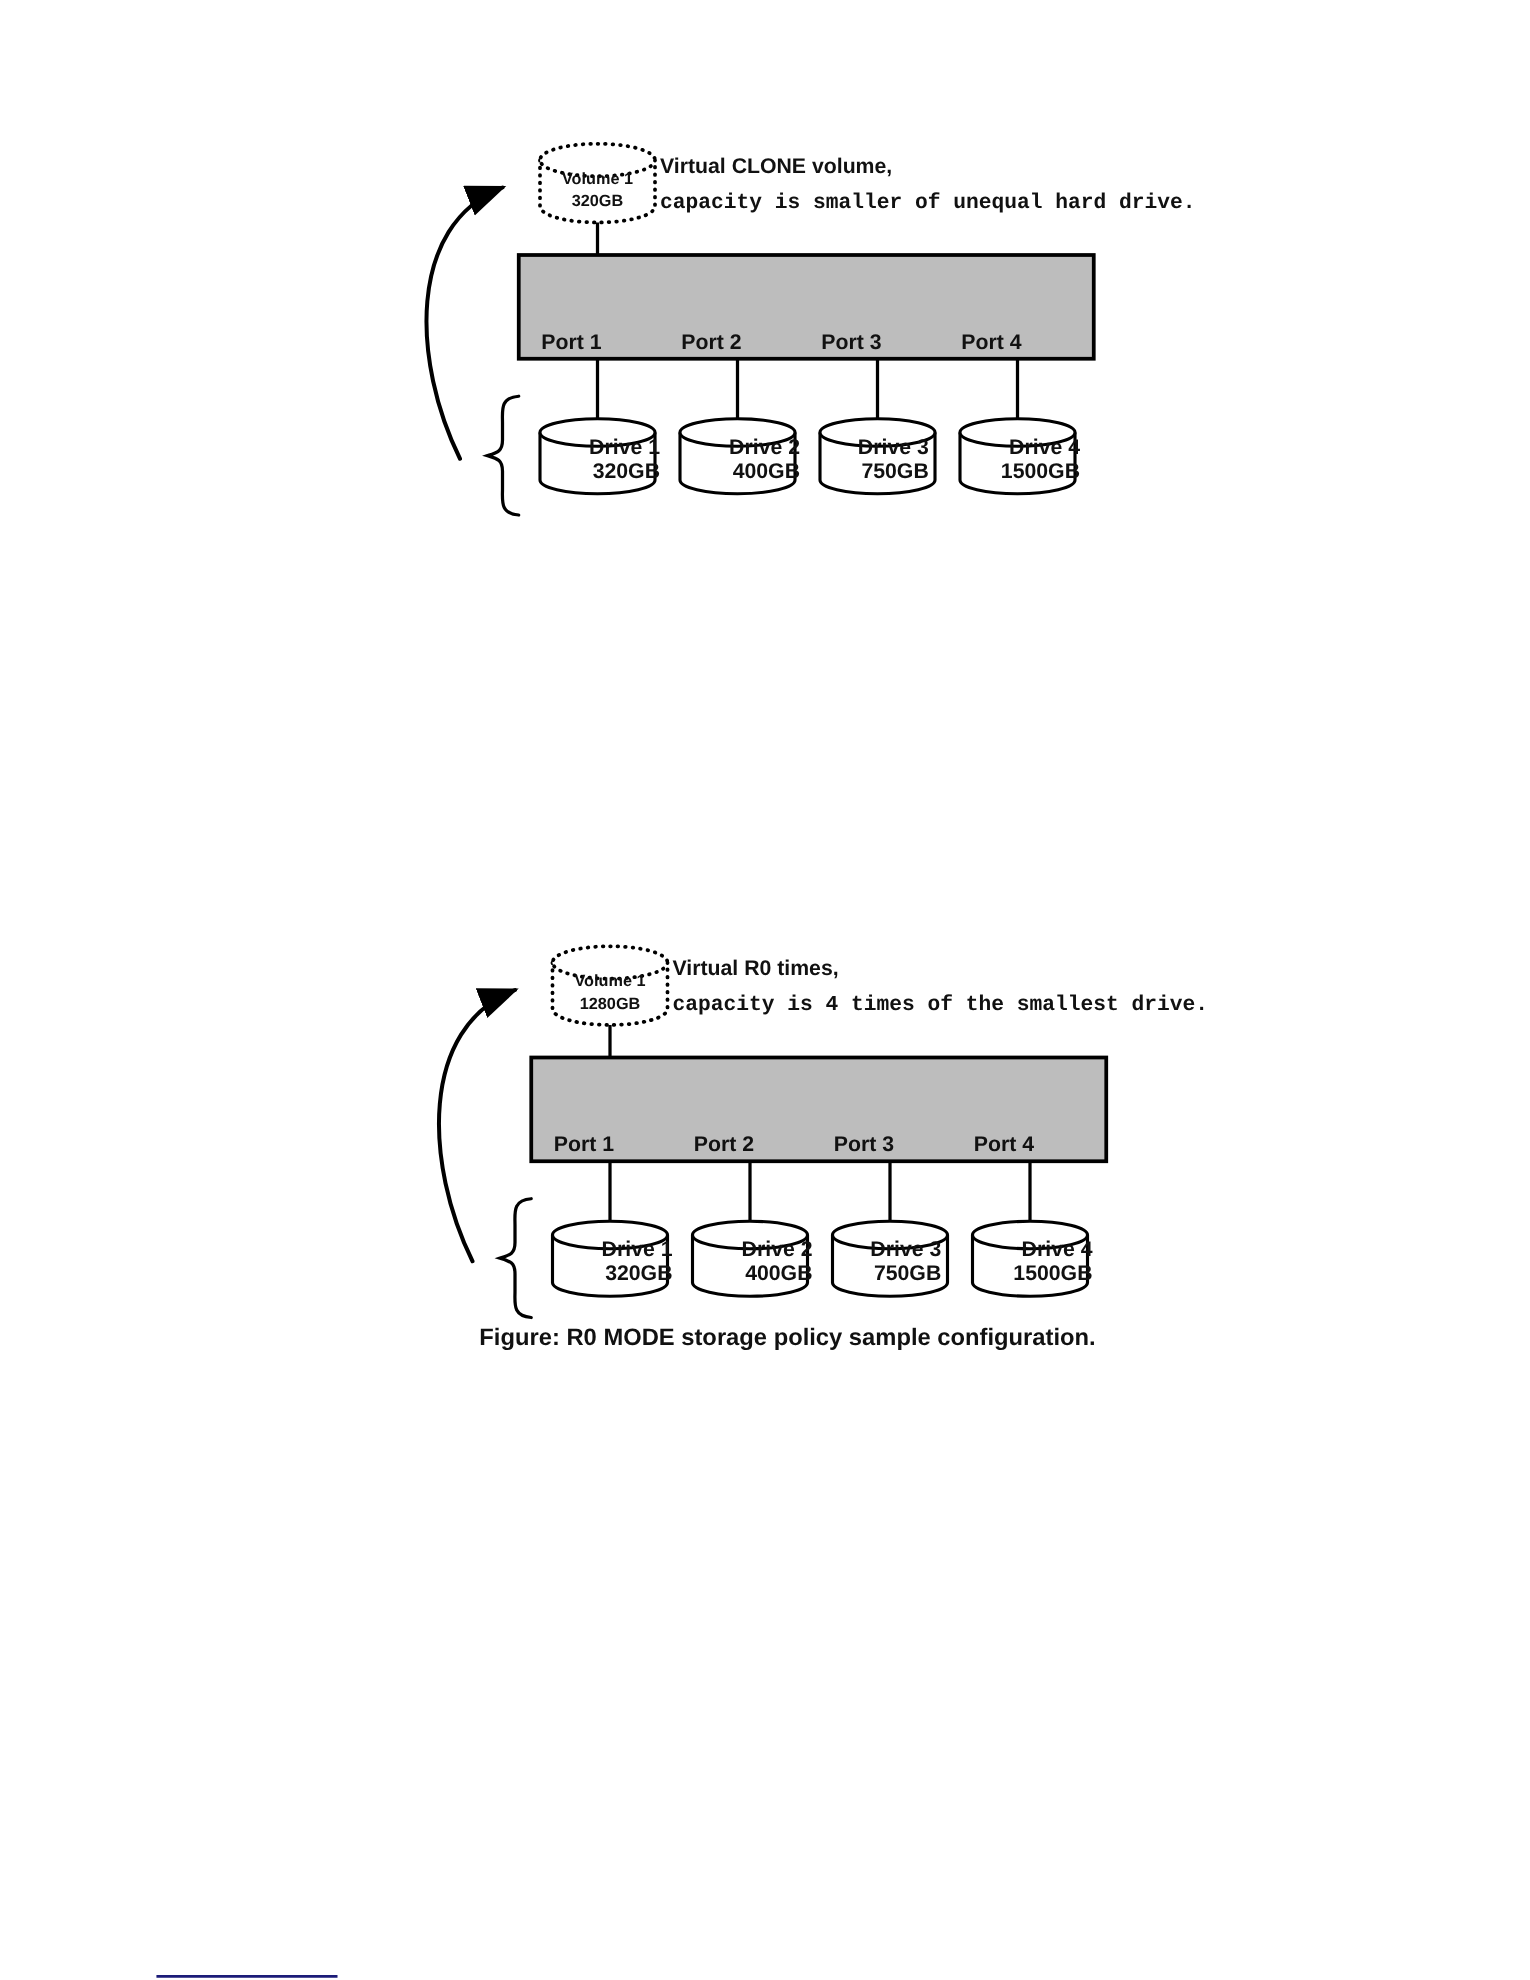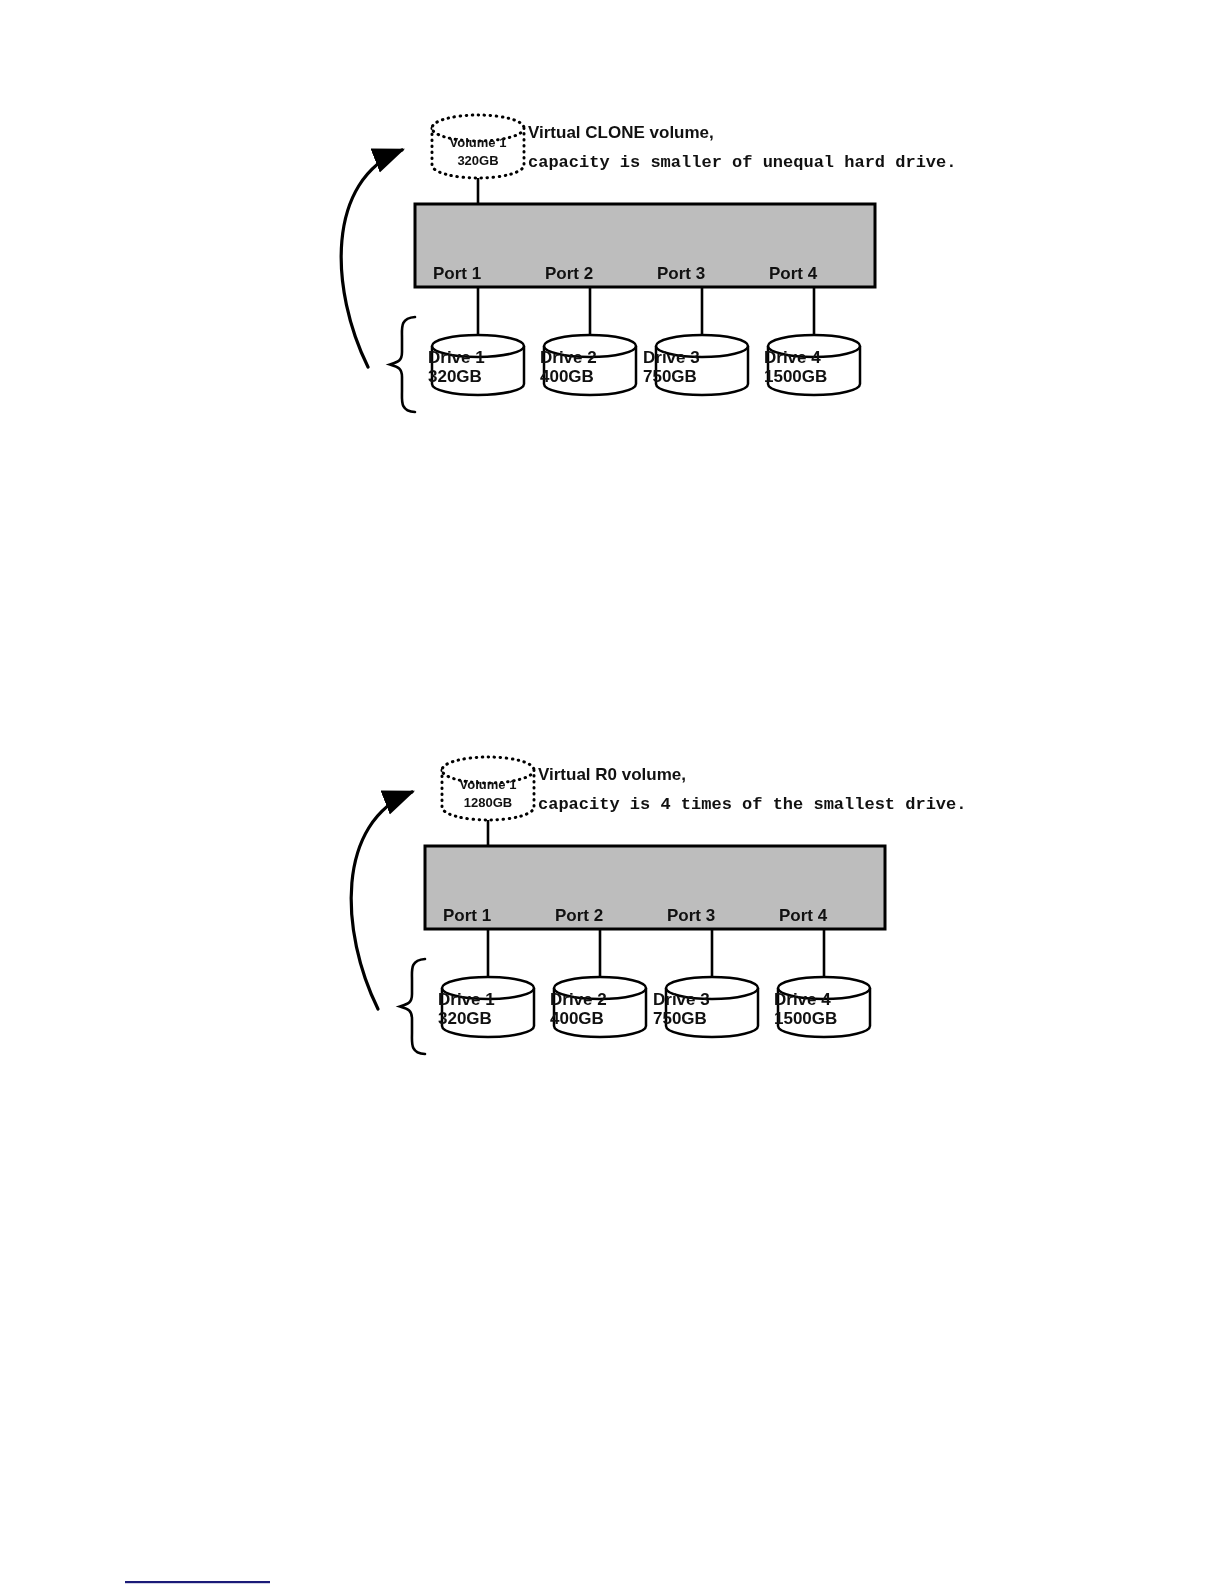--- a/index.html
+++ b/index.html
@@ -11,21 +11,21 @@
   .figure-clone{left:330px;top:100px;}
   .figure-r0{left:340px;top:742px;}
   .figure svg{position:absolute;left:0;top:0;overflow:visible;}
   .lbl{position:absolute;font-weight:bold;}
   .vol-label{left:102px;top:34px;width:92px;text-align:center;font-size:13px;line-height:18px;}
   .ann{left:198px;font-size:17px;white-space:nowrap;}
   .ann1{top:23px;}
   .ann2{top:53px;font-family:Liberation Mono, monospace;}
   .port-label{top:164px;width:90px;text-align:left;font-size:17px;}
   .port-1{left:103px;} .port-2{left:215px;} .port-3{left:327px;} .port-4{left:439px;}
-  .drive-label{top:248px;width:100px;text-align:left;font-size:17px;line-height:19px;}
+  .drive-label{top:248px;width:100px;text-align:right;font-size:17px;line-height:19px;}
   .drive-1{left:98px;} .drive-2{left:210px;} .drive-3{left:313px;} .drive-4{left:434px;}
   .caption{left:-20px;top:318px;width:620px;text-align:center;font-size:19px;white-space:nowrap;}
   .caption .mode{font-weight:900;}
   .footnote-rule-wrap{position:absolute;left:125px;top:1570px;}
 </style>
 </head>
 <body>
 
 <div class="figure figure-clone">
   <svg width="580" height="355" viewBox="0 0 580 355">
@@ -130,21 +130,21 @@
       <path d="M 102 28 L 102 65 A 46 13 0 0 0 194 65 L 194 28" fill="none"></path>
       <ellipse cx="148" cy="28" rx="46" ry="13"></ellipse>
     </g>
   </svg>
 
   <div class="lbl vol-label">
     <div>Volume 1</div>
     <div>1280GB</div>
   </div>
 
-  <div class="lbl ann ann1">Virtual R0 volume,</div>
+  <div class="lbl ann ann1">Virtual R0 times,</div>
   <div class="lbl ann ann2">capacity is 4 times of the smallest drive.</div>
 
   <div class="lbl port-label port-1">Port 1</div>
   <div class="lbl port-label port-2">Port 2</div>
   <div class="lbl port-label port-3">Port 3</div>
   <div class="lbl port-label port-4">Port 4</div>
 
   <div class="lbl drive-label drive-1">
     <div>Drive 1</div>
     <div>320GB</div>
@@ -155,19 +155,24 @@
   </div>
   <div class="lbl drive-label drive-3">
     <div>Drive 3</div>
     <div>750GB</div>
   </div>
   <div class="lbl drive-label drive-4">
     <div>Drive 4</div>
     <div>1500GB</div>
   </div>
 
+  <div class="lbl caption">
+    <span>Figure:</span>
+    <span class="mode">R0 MODE</span>
+    <span>storage policy sample configuration.</span>
+  </div>
 </div>
 
 <div class="footnote-rule-wrap">
   <svg width="146" height="3">
     <rect x="0" y="0" width="145" height="2.2" fill="#1b1b78"></rect>
   </svg>
 </div>
 
 </body></html>

